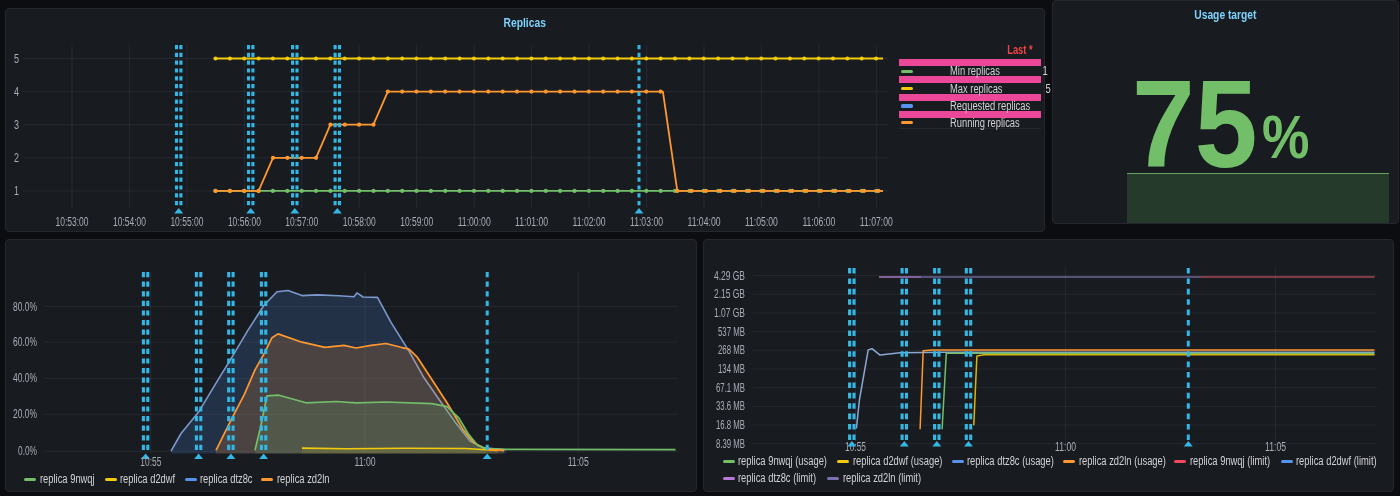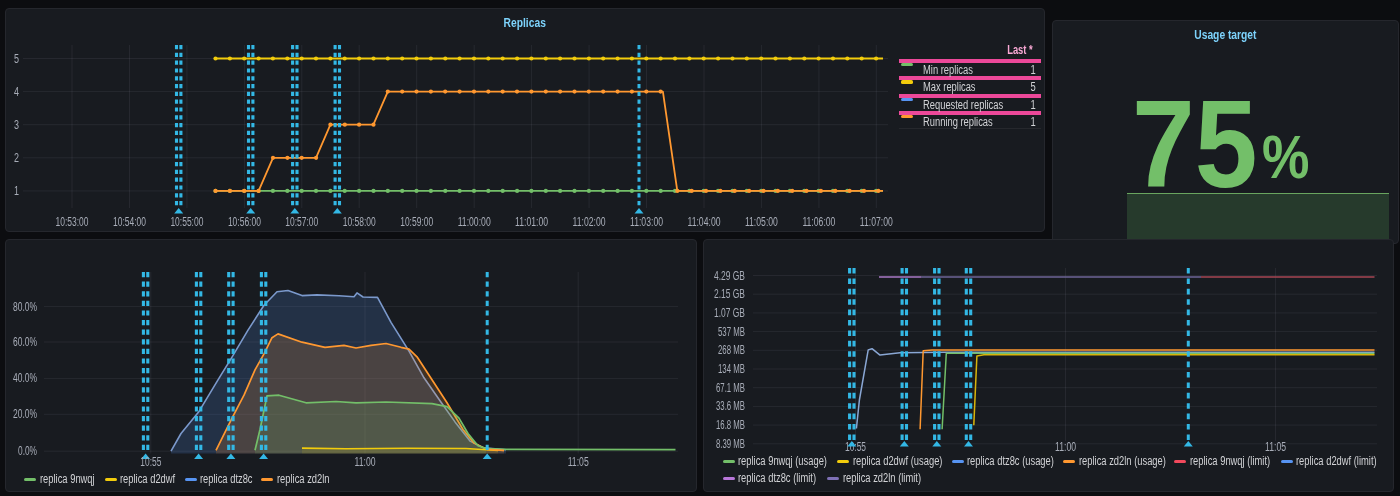--- a/index.html
+++ b/index.html
@@ -7,22 +7,22 @@
 .ptitle { position:absolute; top:7px; left:0; right:0; text-align:center;
   font-size:13px; font-weight:700; color:#7dd3fc; line-height:13px; }
 .sqC { display:inline-block; transform:scaleX(0.79); transform-origin:center; }
 .sqL { display:inline-block; transform:scaleX(0.78); transform-origin:left center; white-space:nowrap; }
 .sqR { display:inline-block; transform:scaleX(0.78); transform-origin:right center; white-space:nowrap; }
 .ax { font:12px "Liberation Sans",sans-serif; fill:#a8adb8; }
 .dash { display:inline-block; width:12px; height:3.2px; border-radius:1.6px; flex:0 0 12px; }
 .adash { position:absolute; width:12px; height:3.2px; border-radius:1.6px; }
 .altxt { position:absolute; font-size:12px; line-height:15px; color:#d2d3d6; white-space:nowrap; transform-origin:left center; }
 .leg1 { position:absolute; top:34px; left:893px; width:142px; font-size:12px; color:#d2d3d6; }
-.leg1h { text-align:right; color:#f9a8d4; font-weight:700; padding-right:8px; height:16px; }
-.leg1r { display:flex; border-top:4px solid #ec4899; height:17.4px; padding-left:2px; }
+.leg1h { text-align:right; color:#ef4444; font-weight:700; padding-right:8px; height:16px; }
+.leg1r { display:flex; align-items:center; border-top:7px solid #ec4899; height:17.4px; padding-left:2px;gap:27px; }
 .leg1r .dash { margin-right:10px; }
 .leg1r:last-child { border-bottom:1px solid #26282d; }
 .leg1n { flex:1 1 auto; }
 .leg1v { padding-right:5px; }
 .statval { position:absolute; left:79px; top:41px; color:#73bf69;
   font-size:124px; font-weight:700; line-height:1.33; transform:scaleX(0.91); transform-origin:left top; }
 .statpct { position:absolute; left:209px; top:105px; color:#73bf69;
   font-size:62px; font-weight:700; line-height:1; transform:scaleX(0.86); transform-origin:left top; }
 .statbar { position:absolute; left:74px; width:262px; top:172px; height:50px;
   background:#263a2c; border-top:1.5px solid #69a55f; }
@@ -247,21 +247,21 @@
         <span class="leg1n"><span class="sqL">Requested replicas</span></span>
         <span class="leg1v"><span class="sqR">1</span></span>
       </div>
       <div class="leg1r">
         <span class="dash" style="background:#ff9830"></span>
         <span class="leg1n"><span class="sqL">Running replicas</span></span>
         <span class="leg1v"><span class="sqR">1</span></span>
       </div>
     </div>
 </div>
-<div class="panel" style="left:1052px;top:20px;width:347px;height:224px">
+<div class="panel" style="left:1052px;top:0;width:347px;height:224px">
 <div class="ptitle"><span class="sqC">Usage target</span></div>
 <div class="statbar"></div>
 <div class="statval">75</div>
 <div class="statpct">%</div>
 </div>
 <div class="panel" style="left:5px;top:239px;width:692px;height:253px">
 <svg width="692" height="253" style="position:absolute;left:0;top:0">
       <line x1="38" y1="211.2" x2="672" y2="211.2" stroke="rgba(201,209,224,0.08)" stroke-width="1"></line>
       <line x1="38" y1="174.3" x2="672" y2="174.3" stroke="rgba(201,209,224,0.08)" stroke-width="1"></line>
       <line x1="38" y1="138.4" x2="672" y2="138.4" stroke="rgba(201,209,224,0.08)" stroke-width="1"></line>

